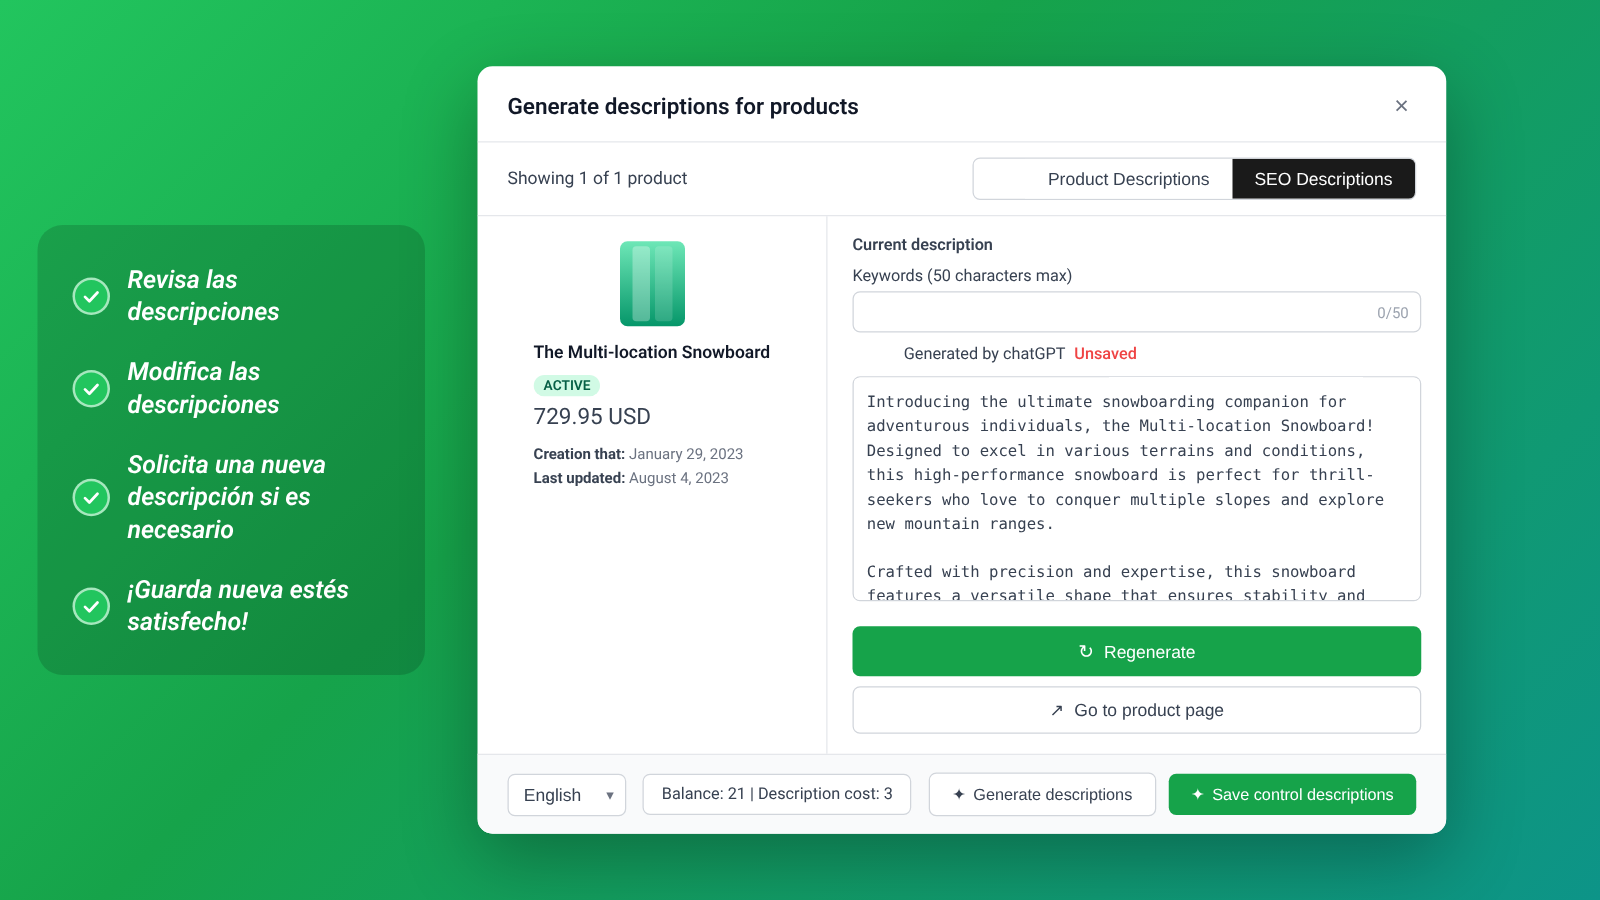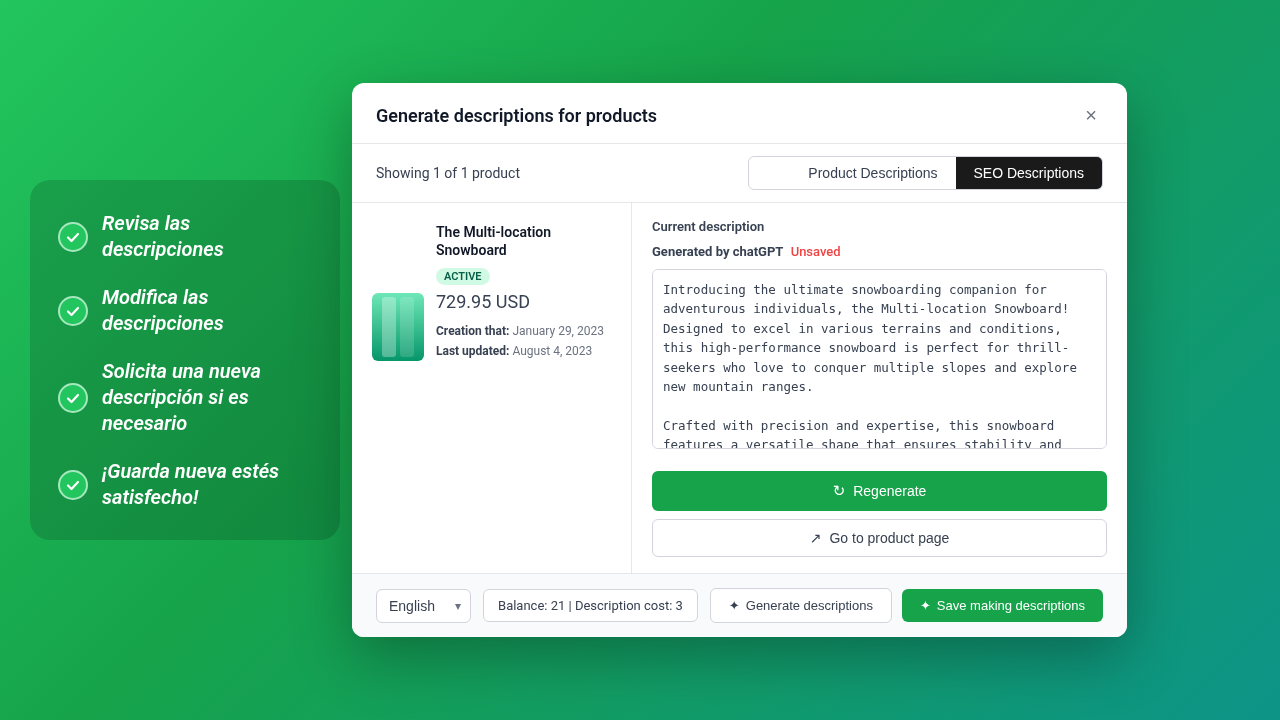--- a/index.html
+++ b/index.html
@@ -60,21 +60,21 @@
     .checklist-label {
       font-size: 20px;
       font-weight: 600;
       line-height: 1.3;
       color: white;
     }
 
     
     .modal-backdrop {
       position: absolute;
-      left: 352px;
+      left: 382px;
       top: 50%;
       transform: translateY(-50%);
       width: 775px;
       background: white;
       border-radius: 12px;
       box-shadow: 0 20px 60px rgba(0,0,0,0.3);
       padding: 0;
       overflow: hidden;
     }
 
@@ -154,21 +154,22 @@
       padding: 20px 20px;
       border-right: 1px solid #e5e7eb;
       display: flex;
       flex-direction: column;
       gap: 12px;
     }
 
     .product-card {
       display: flex;
       gap: 12px;
-      align-items: flex-end;
+      align-items: center;
+      flex-direction: column;
     }
 
     .product-image {
       width: 52px;
       height: 68px;
       background: linear-gradient(180deg, #6ee7b7 0%, #059669 100%);
       border-radius: 6px;
       display: flex;
       align-items: center;
       justify-content: center;
@@ -286,21 +287,22 @@
       font-size: 13px;
       color: #374151;
     }
 
     .generated-label .unsaved {
       color: #ef4444;
       font-weight: 500;
     }
 
     .generated-label .chatgpt-bold {
-      font-weight: 700;
+      font-weight: 400;
+      margin-left: 41px;
     }
 
     .description-textarea-wrap {
       position: relative;
       flex: 1;
     }
 
     .description-textarea {
       width: 100%;
       height: 180px;
@@ -501,20 +503,27 @@
             <strong>Last updated:</strong>
             <span>August 4, 2023</span>
           </div>
         </div>
       </div>
     </div>
 
     <div class="description-side">
       <div class="section-label">Current description</div>
 
+      <div>
+        <div class="keywords-label">Keywords (50 characters max)</div>
+        <div class="keywords-input-wrap">
+          <input class="keywords-input" type="text" value="" style="">
+          <span class="char-count">0/50</span>
+        </div>
+      </div>
 
       <div class="generated-label">
         <span class="chatgpt-bold">Generated by chatGPT</span>
         <span class="unsaved" style="margin-left:4px">Unsaved</span>
       </div>
 
       <div class="description-textarea-wrap">
         <textarea class="description-textarea" style="">Introducing the ultimate snowboarding companion for adventurous individuals, the Multi-location Snowboard! Designed to excel in various terrains and conditions, this high-performance snowboard is perfect for thrill-seekers who love to conquer multiple slopes and explore new mountain ranges.
 
 Crafted with precision and expertise, this snowboard features a versatile shape that ensures stability and control, making it suitable for riders of all levels, from beginners to seasoned veterans. The size and flex pattern of the board have been meticulously optimized to deliver optimal performance and maximize your riding experience.
@@ -547,17 +556,17 @@
 
     <div class="balance-info">Balance: 21 | Description cost: 3</div>
 
     <div class="footer-right">
       <button class="btn-generate">
         <span>✦</span>
         <span>Generate descriptions</span>
       </button>
       <button class="btn-save">
         <span>✦</span>
-        <span>Save making descriptions</span>
+        <span>Save control descriptions</span>
       </button>
     </div>
   </div>
 </div>
 
 </body></html>

